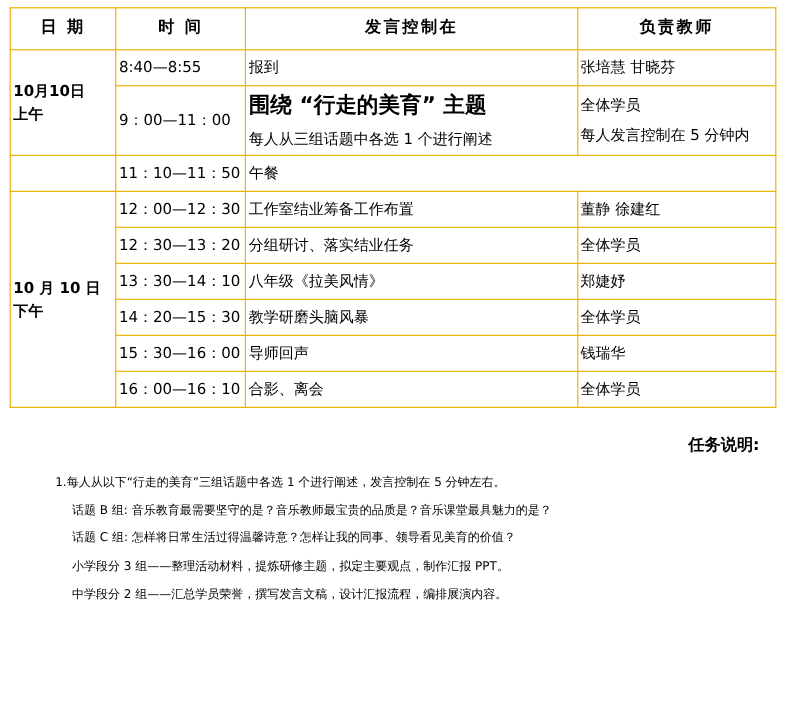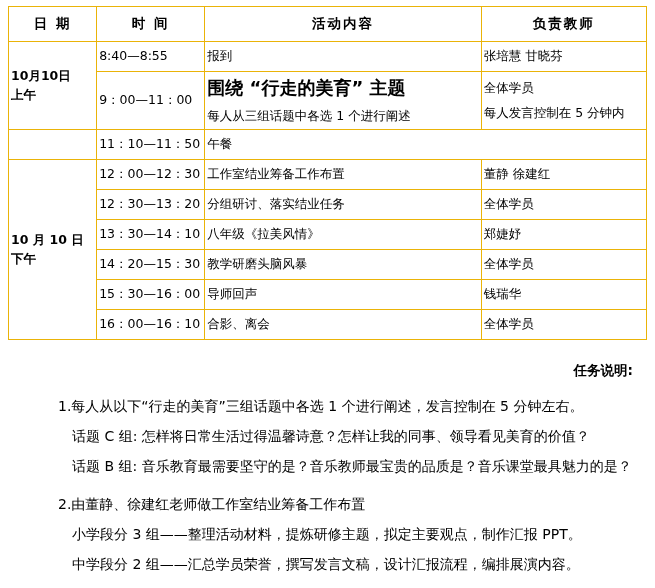--- a/index.html
+++ b/index.html
@@ -65,22 +65,22 @@
     padding-left: 34px;
     padding-right: 14px;
   }
   .notes-title {
     font-weight: bold;
     font-size: 13.5px;
     margin-bottom: 14px;
     text-align: right;
   }
   .notes p {
-    margin: 0 0 6px 16px;
-    font-size: 14px;
+    margin: 0 0 6px 4px;
+    font-size: 10px;
     line-height: 1.72;
   }
   .notes .indent {
     padding-left: 14px;
   }
   .notes .gap {
     margin-top: 14px;
   }
 </style>
 </head>
@@ -92,21 +92,21 @@
     <colgroup>
       <col class="col-date">
       <col class="col-time">
       <col class="col-content">
       <col class="col-teacher">
     </colgroup>
     <thead>
       <tr>
         <th>日 期</th>
         <th>时  间</th>
-        <th>活动内容</th>
+        <th>发言控制在</th>
         <th>负责教师</th>
       </tr>
     </thead>
     <tbody>
 
       <tr class="rowh-md">
         <td rowspan="2" class="daycell">
           <span class="l1">10月10日</span>
           <span class="l2">上午</span>
         </td>
@@ -172,20 +172,19 @@
         <td>合影、离会</td>
         <td>全体学员</td>
       </tr>
 
     </tbody>
   </table>
 
   <div class="notes">
     <div class="notes-title">任务说明:</div>
     <p>1.每人从以下“行走的美育”三组话题中各选 1 个进行阐述，发言控制在 5 分钟左右。</p>
+    <p class="indent">话题 B 组: 音乐教育最需要坚守的是？音乐教师最宝贵的品质是？音乐课堂最具魅力的是？</p>
     <p class="indent">话题 C 组: 怎样将日常生活过得温馨诗意？怎样让我的同事、领导看见美育的价值？</p>
-    <p class="indent">话题 B 组: 音乐教育最需要坚守的是？音乐教师最宝贵的品质是？音乐课堂最具魅力的是？</p>
-    <p class="gap">2.由董静、徐建红老师做工作室结业筹备工作布置</p>
     <p class="indent">小学段分 3 组——整理活动材料，提炼研修主题，拟定主要观点，制作汇报 PPT。</p>
     <p class="indent">中学段分 2 组——汇总学员荣誉，撰写发言文稿，设计汇报流程，编排展演内容。</p>
   </div>
 
 </div>
 
 </body></html>

